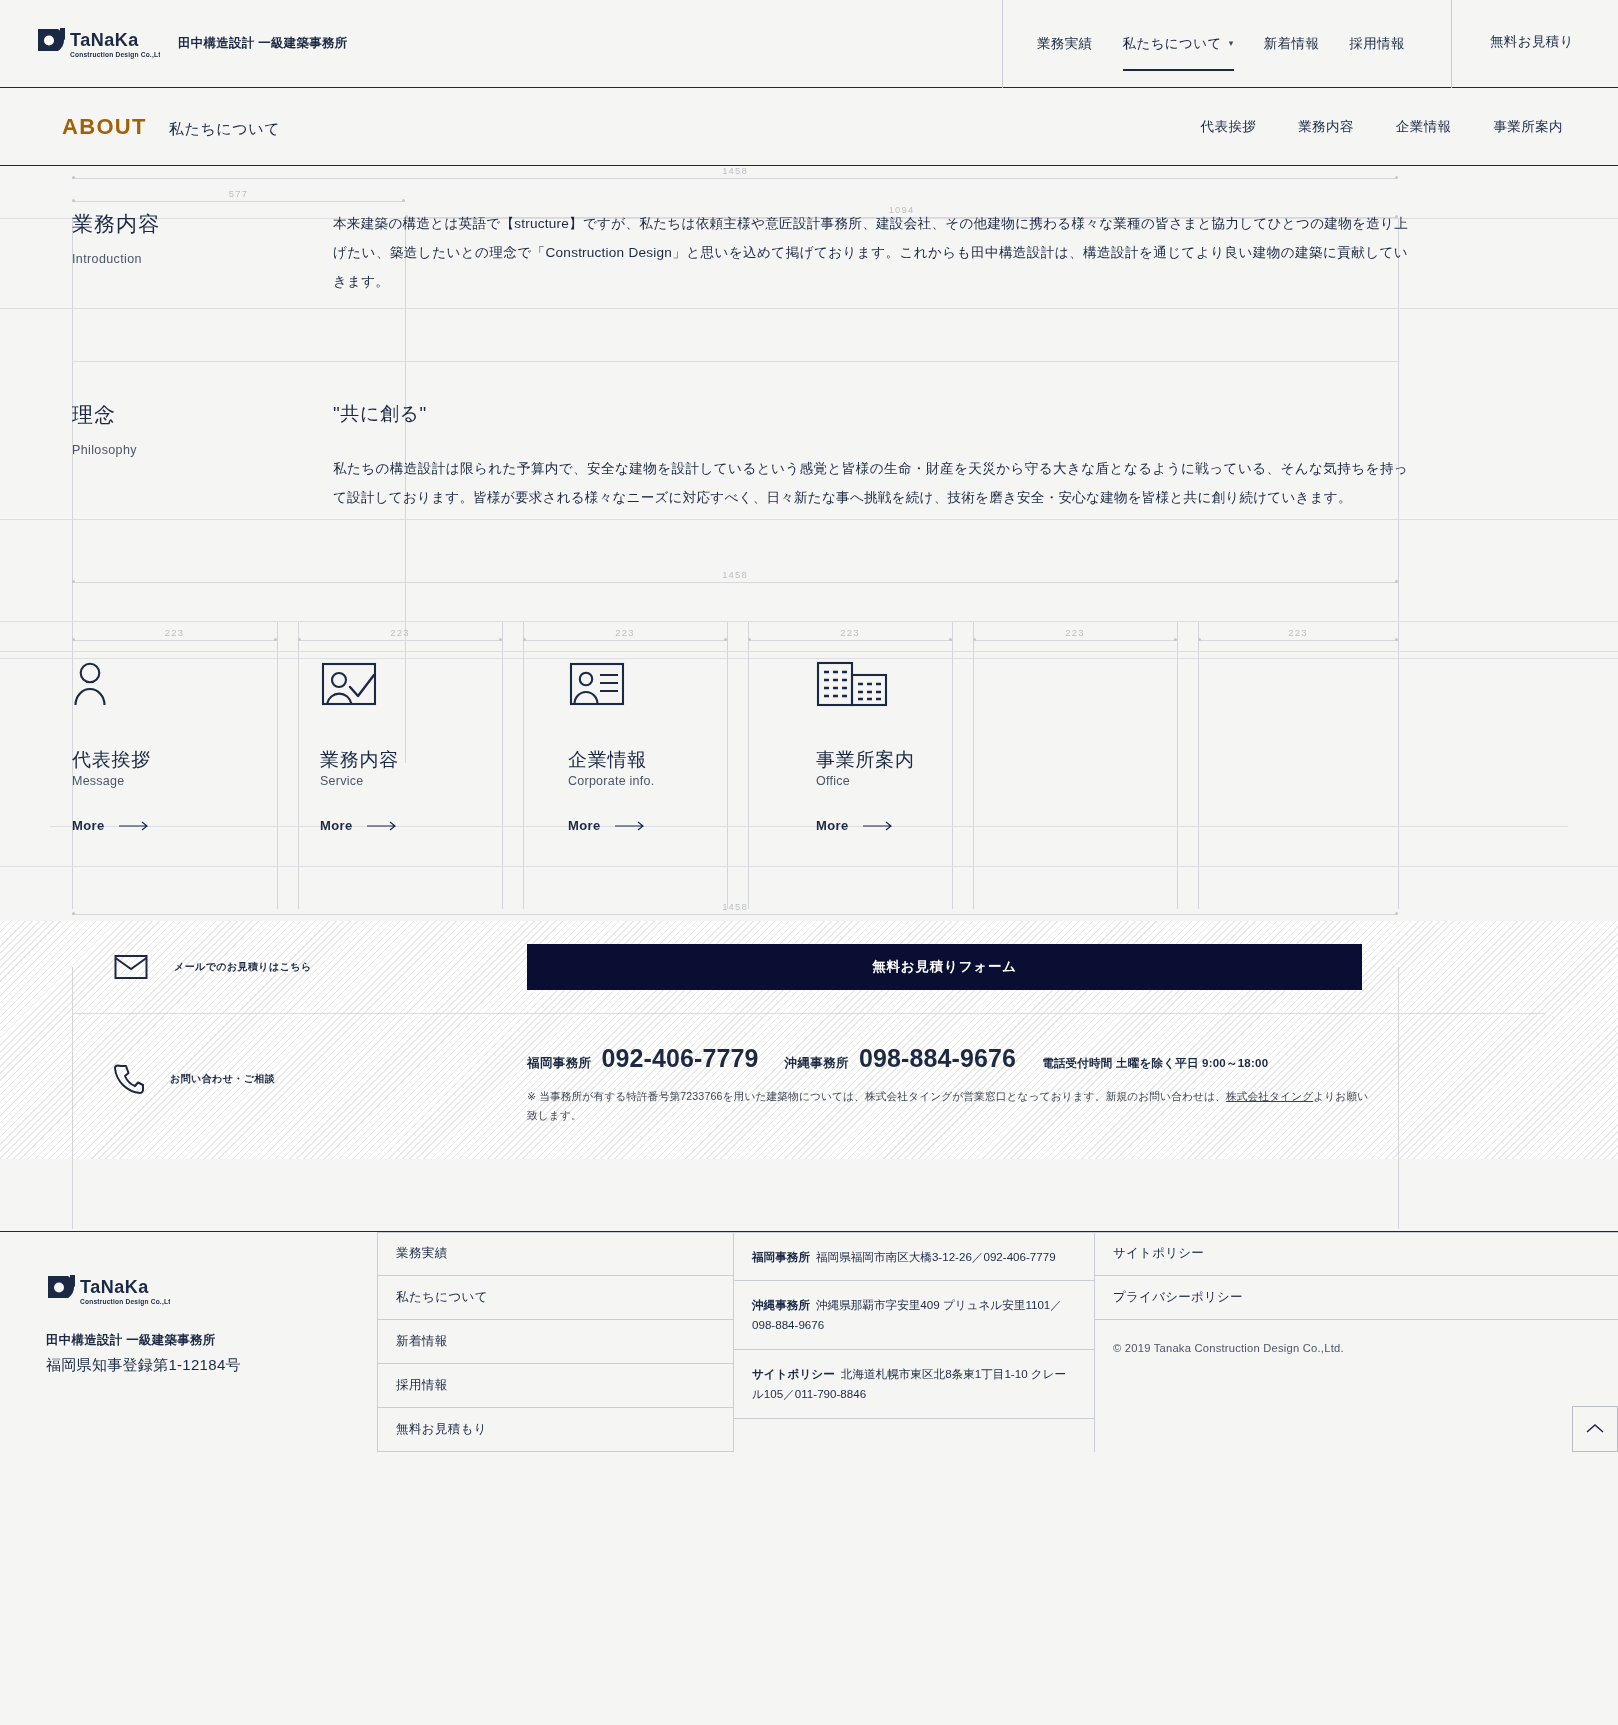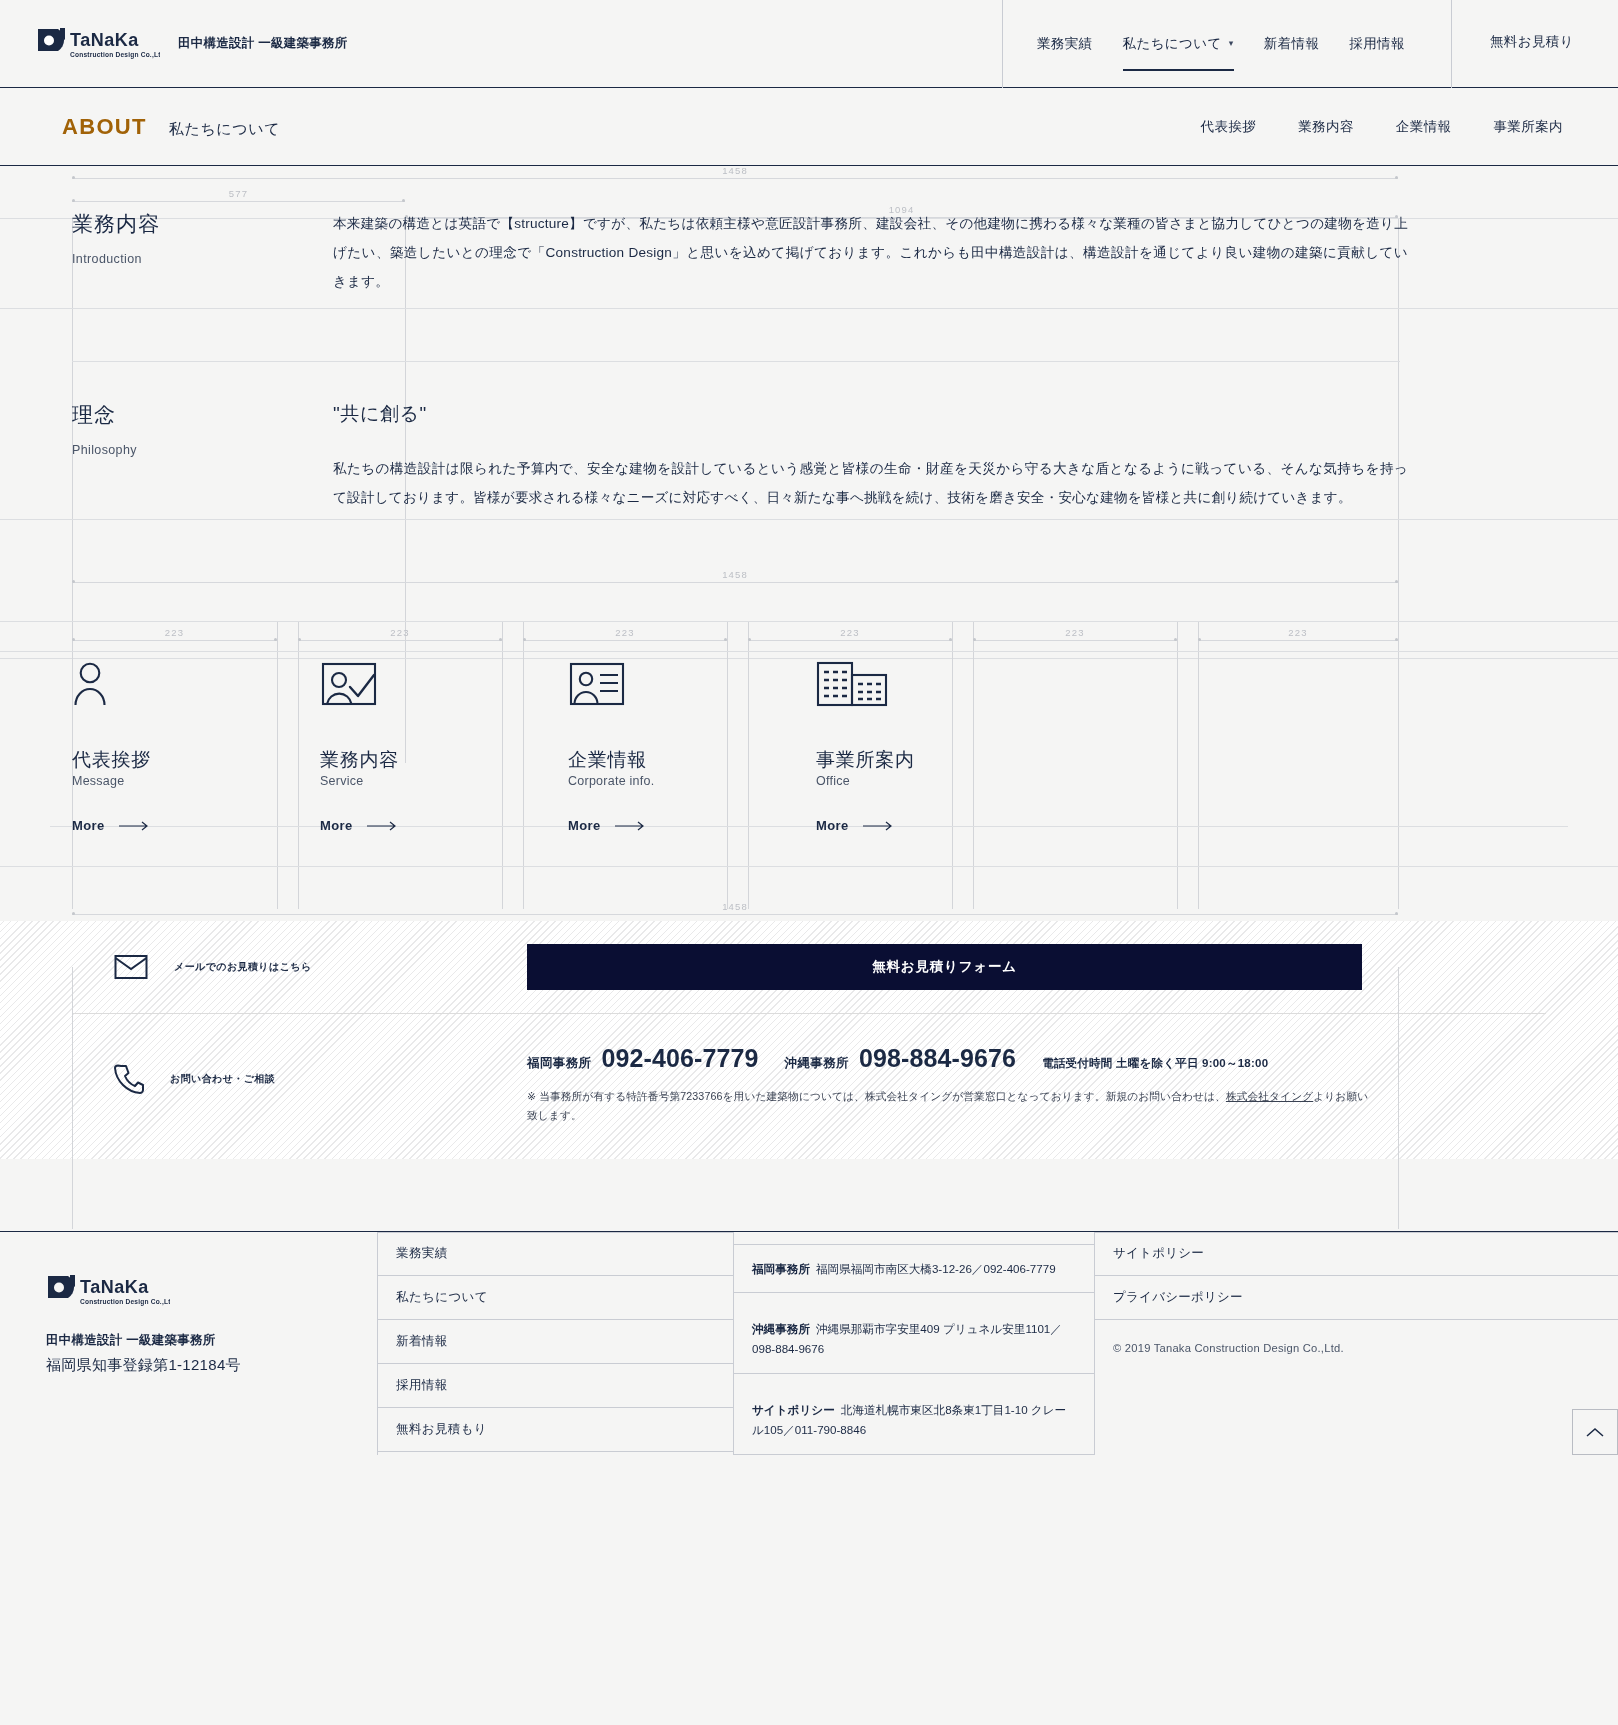--- a/index.html
+++ b/index.html
@@ -352,21 +352,20 @@
     width: 361px;
     flex: 0 0 361px;
     border-left: 1px solid #c9ccd3;
   }
   .f-office {
     padding: 14px 16px 14px 18px;
     border-bottom: 1px solid #c9ccd3;
     font-size: 11.6px;
     line-height: 1.72;
     color: #1b2944;
-    margin-top: 12px;
   }
   .f-office:first-child { border-top: 1px solid #c9ccd3; }
   .f-office b { font-weight: 700; margin-right: 6px; }
   .f-col-legal {
     flex: 1;
     border-left: 1px solid #c9ccd3;
   }
   .f-legal-item {
     height: 44px;
     display: flex;

